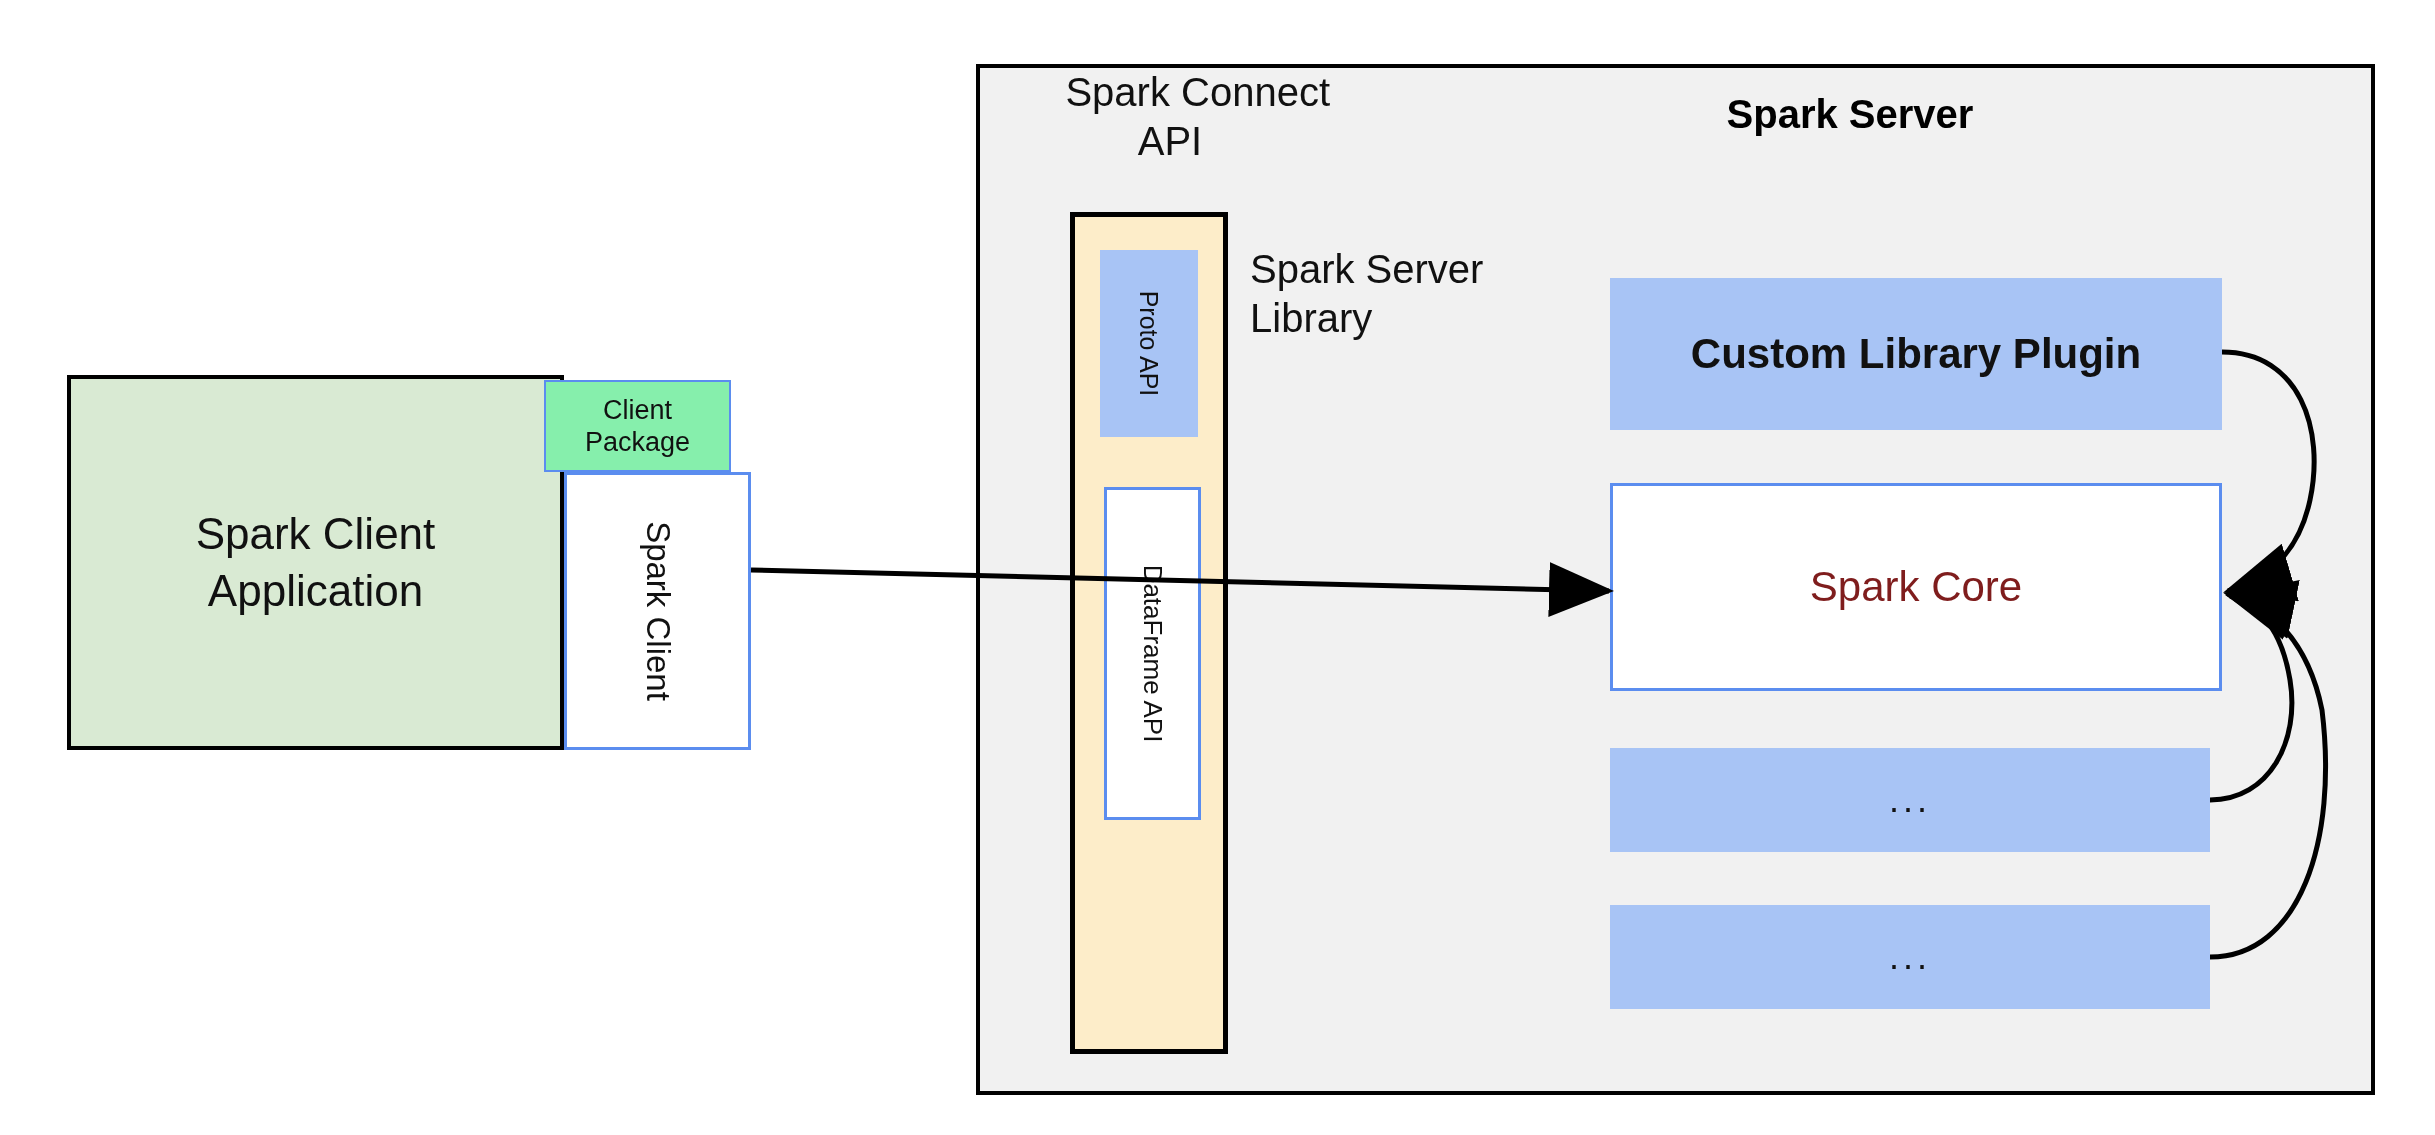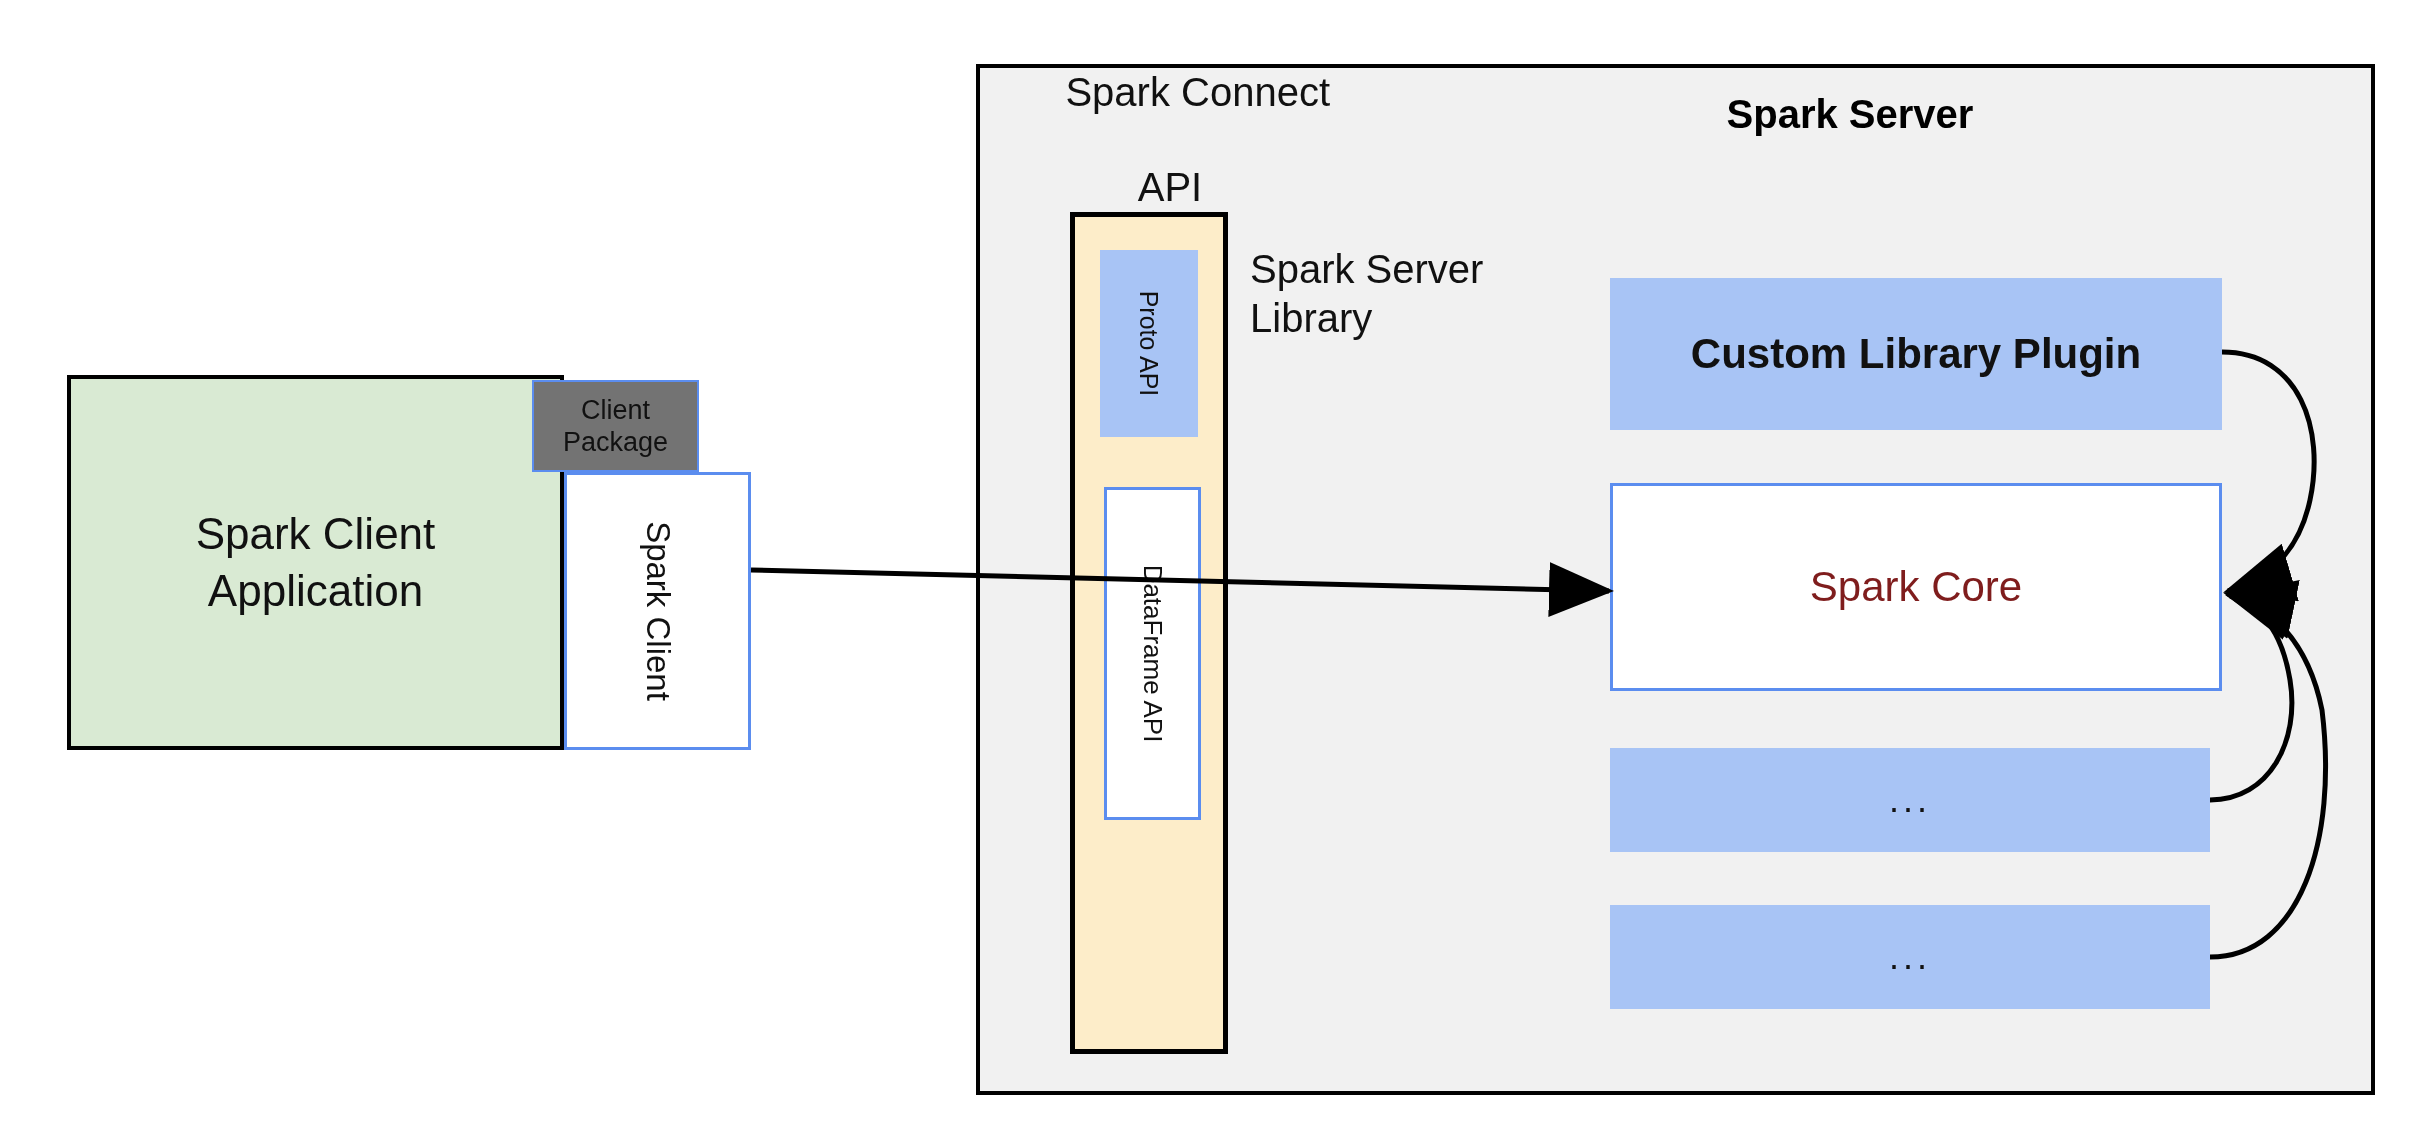--- a/index.html
+++ b/index.html
@@ -7,32 +7,32 @@
        font-family:"Liberation Sans","DejaVu Sans",sans-serif;color:#000;}
   .stage{position:absolute;left:0;top:0;width:2435px;height:1135px;}
 
   .box{position:absolute;box-sizing:border-box;display:flex;align-items:center;justify-content:center;text-align:center;}
   .vtext{white-space:nowrap;}
 
   
   #client-app{left:67px;top:375px;width:497px;height:375px;background:#d9ead3;border:4px solid #000;}
   #client-app .lbl{font-size:44px;line-height:1.28;color:#111;}
 
-  #client-package{left:532px;top:380px;width:167px;height:92px;background:#737373;border:2px solid #5b8def;}
+  #client-package{left:544px;top:380px;width:187px;height:92px;background:#86efac;border:2px solid #5b8def;}
   #client-package .lbl{font-size:27px;line-height:1.2;color:#111;}
 
   #spark-client{left:564px;top:472px;width:187px;height:278px;background:#fff;border:3px solid #5b8def;}
   #spark-client .lbl{font-size:33px;transform:rotate(90deg);color:#111;}
 
   
   #server-panel{left:976px;top:64px;width:1399px;height:1031px;background:#f1f1f1;border:4px solid #000;}
 
   #spark-connect-label{position:absolute;left:1010px;top:68px;width:320px;font-size:40px;line-height:1.22;color:#111;text-align:center;}
   #spark-connect-label .l1{display:block;text-align:right;padding-left:8px;}
-  #spark-connect-label .l2{display:block;text-align:center;margin-top:46px;}
+  #spark-connect-label .l2{display:block;text-align:center;}
 
   #spark-server-title{position:absolute;left:1640px;top:92px;width:420px;text-align:center;font-size:40px;font-weight:bold;color:#000;}
 
   #connect-column{left:1070px;top:212px;width:158px;height:842px;background:#fdedc9;border:5px solid #000;}
 
   #proto-api{left:1100px;top:250px;width:98px;height:187px;background:#a8c4f5;border:none;}
   #proto-api .lbl{font-size:25px;transform:rotate(90deg);color:#111;}
 
   #dataframe-api{left:1104px;top:487px;width:97px;height:333px;background:#fff;border:3px solid #5b8def;}
   #dataframe-api .lbl{font-size:26px;transform:rotate(90deg);color:#111;}

